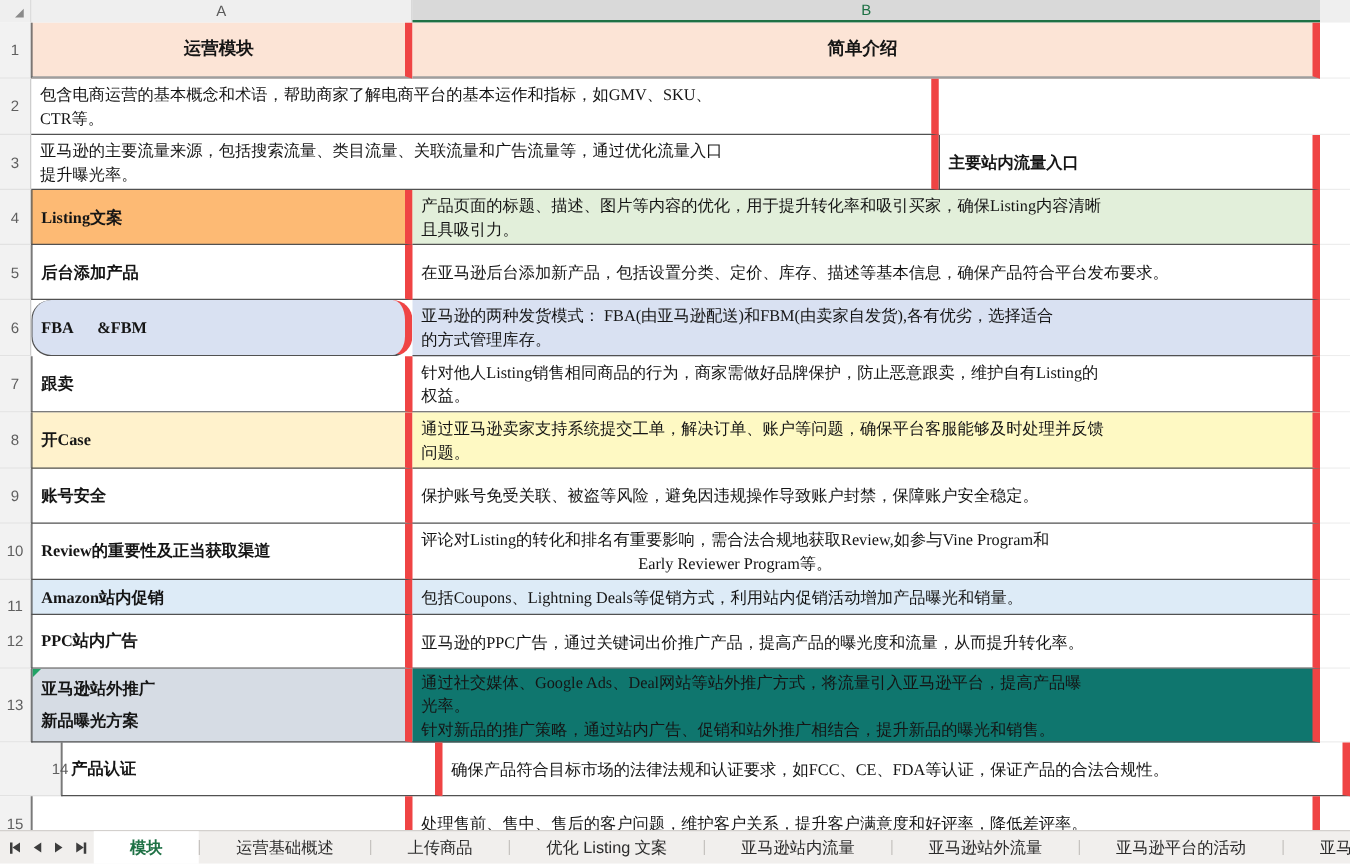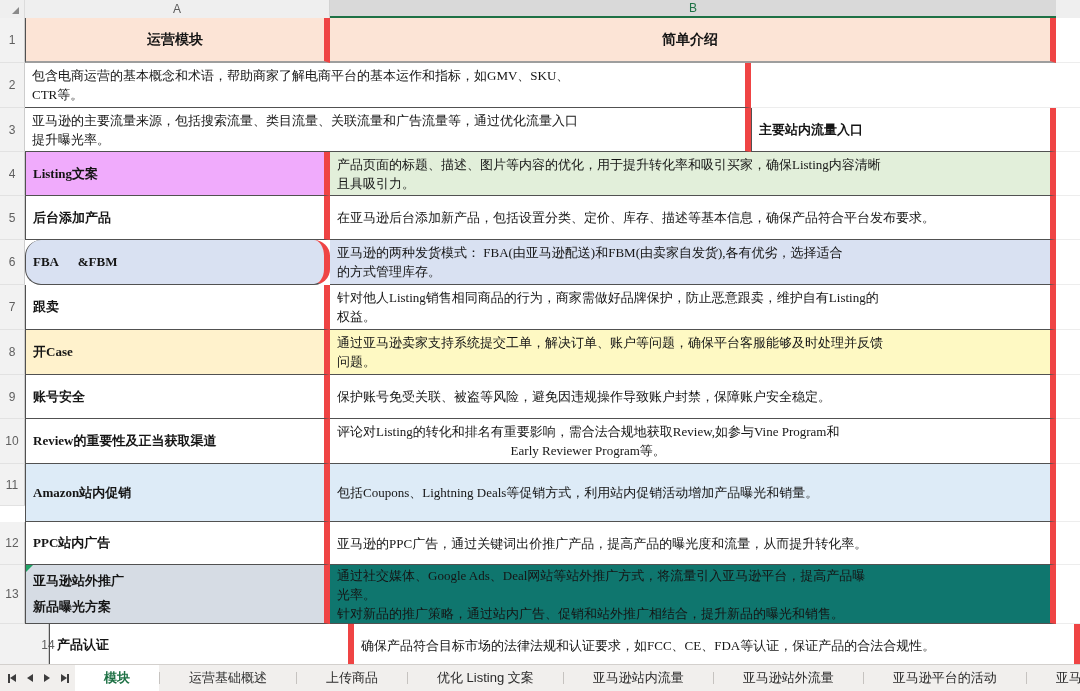--- a/index.html
+++ b/index.html
@@ -73,21 +73,21 @@
       </div>
       <div class="row" style="height: 44px;">
         <div class="gutter" style="height: 44px;">3</div>
         <div class="cell cell-b">亚马逊的主要流量来源，包括搜索流量、类目流量、关联流量和广告流量等，通过优化流量入口
 提升曝光率。</div>
         <div class="cell cell-a">主要站内流量入口</div>
         <div class="strip"></div>
       </div>
       <div class="row" style="height: 44px;">
         <div class="gutter" style="height: 44px;">4</div>
-        <div class="cell cell-a" style="background: #f0abfc;">Listing文案</div>
+        <div class="cell cell-a" style="background: #fdba74;">Listing文案</div>
         <div class="cell cell-b" style="background: rgb(226, 239, 218);">产品页面的标题、描述、图片等内容的优化，用于提升转化率和吸引买家，确保Listing内容清晰
 且具吸引力。</div>
         <div class="strip"></div>
       </div>
       <div class="row" style="height: 44px;">
         <div class="gutter" style="height: 44px;">5</div>
         <div class="cell cell-a">后台添加产品</div>
         <div class="cell cell-b">在亚马逊后台添加新产品，包括设置分类、定价、库存、描述等基本信息，确保产品符合平台发布要求。</div>
         <div class="strip"></div>
       </div>
@@ -118,21 +118,21 @@
         <div class="cell cell-b">保护账号免受关联、被盗等风险，避免因违规操作导致账户封禁，保障账户安全稳定。</div>
         <div class="strip"></div>
       </div>
       <div class="row" style="height: 45px; text-align: center;">
         <div class="gutter" style="height: 45px;">10</div>
         <div class="cell cell-a">Review的重要性及正当获取渠道</div>
         <div class="cell cell-b">评论对Listing的转化和排名有重要影响，需合法合规地获取Review,如参与Vine Program和
 Early Reviewer Program等。</div>
         <div class="strip"></div>
       </div>
-      <div class="row" style="height: 58px;">
+      <div class="row" style="height: 28px;">
         <div class="gutter" style="height: 42px;">11</div>
         <div class="cell cell-a" style="background: rgb(221, 235, 247);">Amazon站内促销</div>
         <div class="cell cell-b" style="background: rgb(221, 235, 247);">包括Coupons、Lightning Deals等促销方式，利用站内促销活动增加产品曝光和销量。</div>
         <div class="strip"></div>
       </div>
       <div class="row" style="height: 43px;">
         <div class="gutter" style="height: 43px;">12</div>
         <div class="cell cell-a">PPC站内广告</div>
         <div class="cell cell-b">亚马逊的PPC广告，通过关键词出价推广产品，提高产品的曝光度和流量，从而提升转化率。</div>
         <div class="strip"></div>

